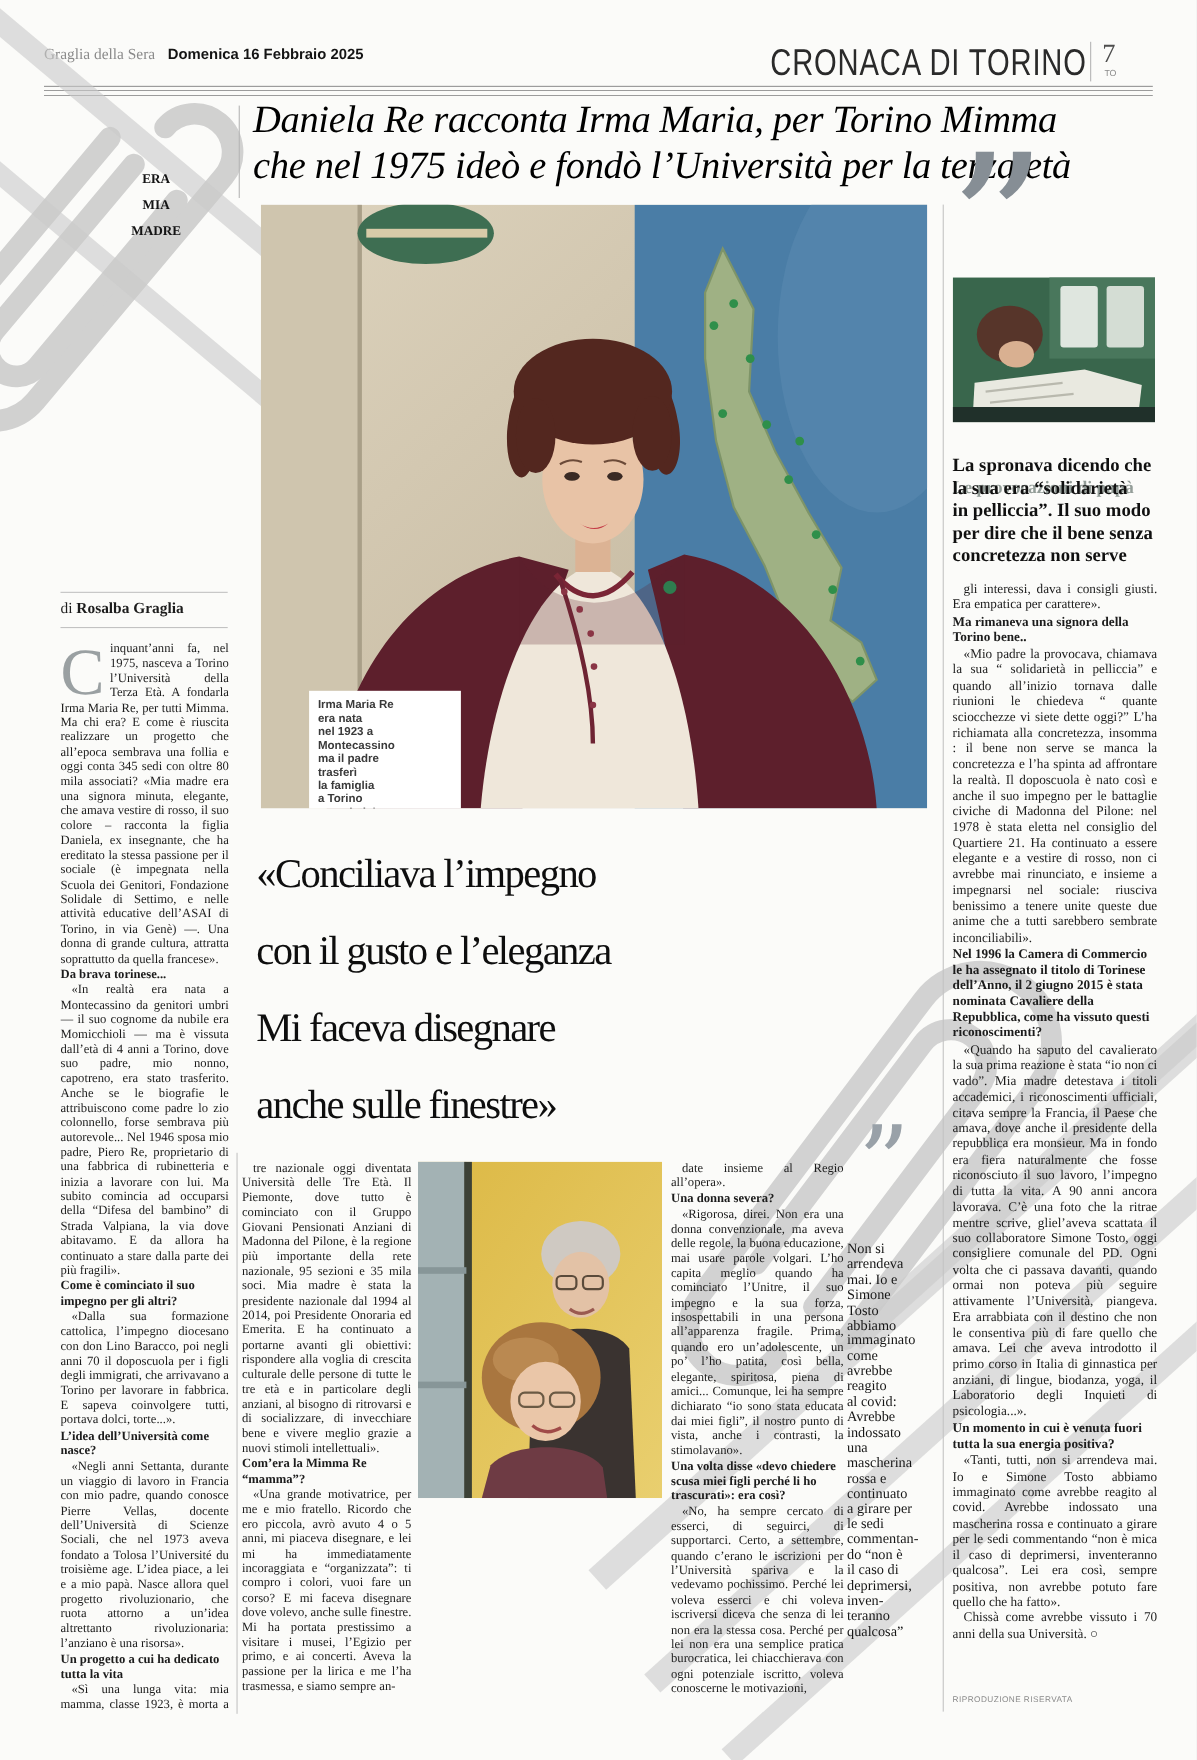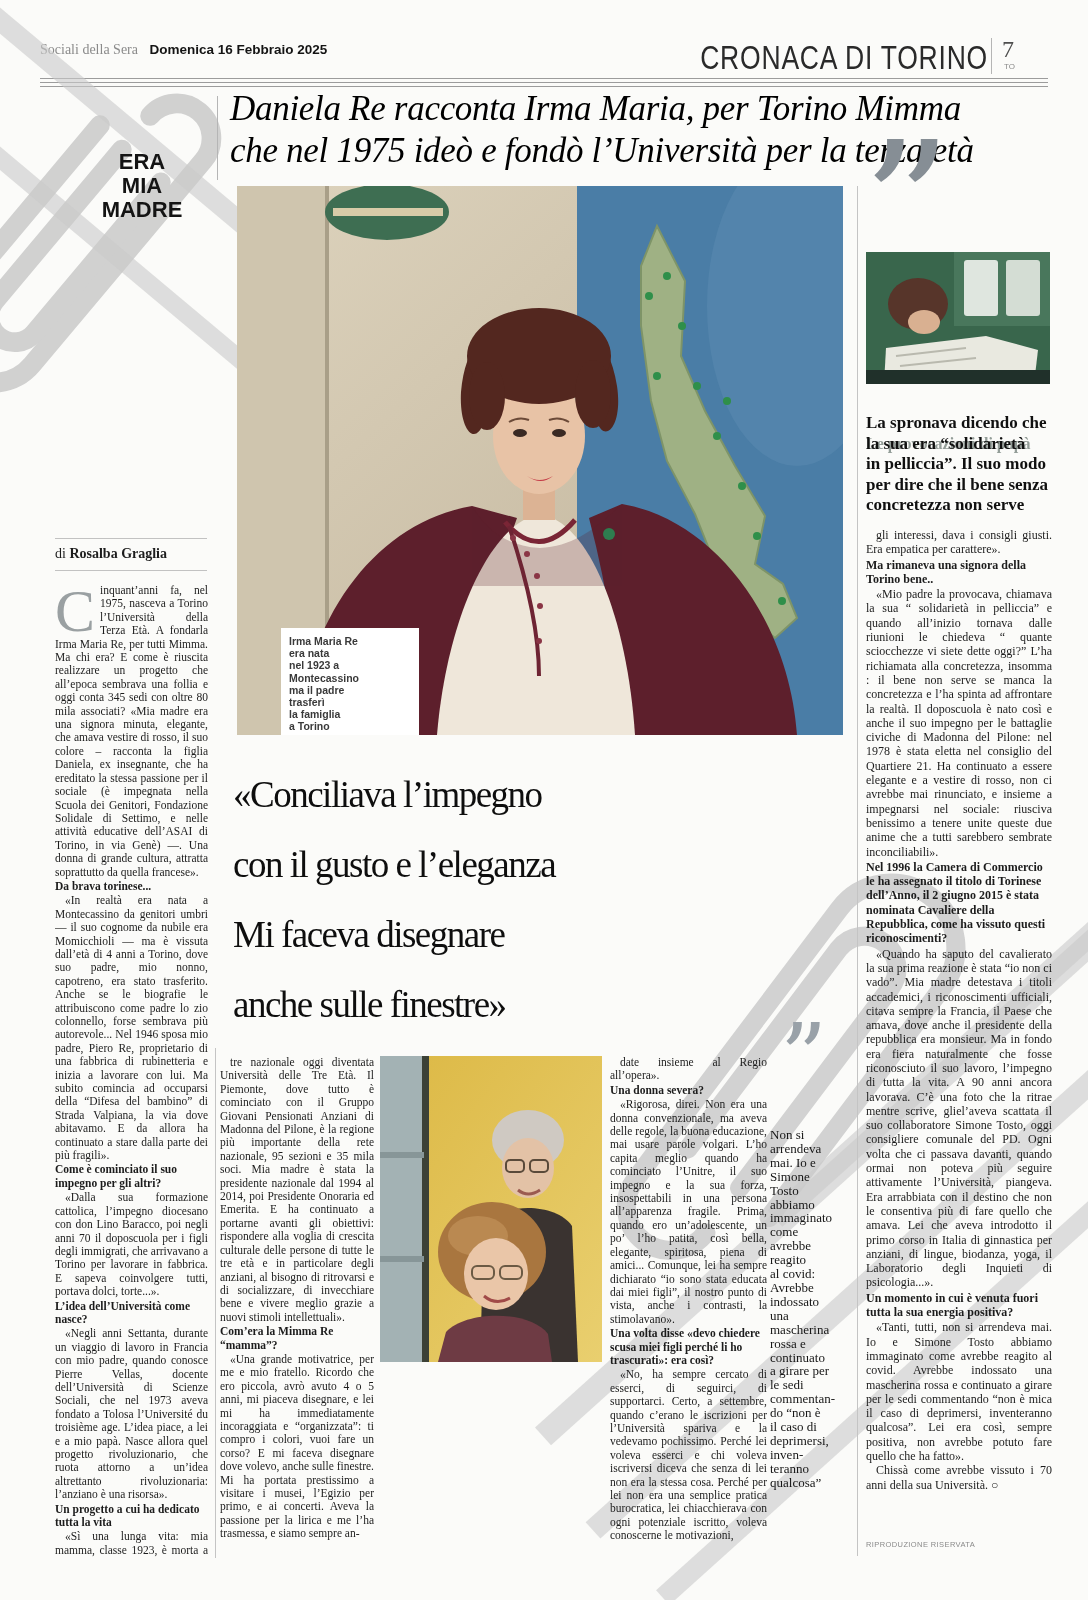--- a/index.html
+++ b/index.html
@@ -20,22 +20,22 @@
   .hdr-divider{left:991px;top:38px;width:1px;height:36px;background:#b5b5b5;}
   .page-num{left:1002px;top:36px;font-size:24px;color:#4e4e4e;font-family:"Liberation Serif",serif;}
   .page-code{left:1004px;top:62px;font-size:8px;color:#8a8a8a;font-family:"Liberation Sans",sans-serif;}
   .triple-rule{left:40px;top:78px;width:1008px;height:11px;
      background:linear-gradient(#9c9c9c 1px,transparent 1px,transparent 4px,#9c9c9c 4px,#9c9c9c 5px,transparent 5px,transparent 8px,#9c9c9c 8px,#9c9c9c 9px,transparent 9px);}
 
   
   .headline-rule{left:217px;top:96px;width:1px;height:84px;background:#b5b5b5;z-index:2;}
   .headline{left:230px;top:88px;width:770px;font-size:35px;line-height:42px;font-weight:500;
             letter-spacing:-.3px;color:#000000;z-index:2;font-style:italic;}
-  .kicker{left:82px;top:150px;width:120px;text-align:center;font-family:Liberation Sans, sans-serif;
-          font-weight:700;font-size:22px;line-height:24px;color:#141414;z-index:2;}
+  .kicker{left:82px;top:150px;width:120px;text-align:center;font-family:Liberation Serif, serif;
+          font-weight:700;font-size:12px;line-height:24px;color:#141414;z-index:2;}
 
   
   .byline-rule{width:152px;height:1px;background:#c2c2c2;z-index:2;}
   .byline{left:55px;top:546px;width:152px;font-size:14px;z-index:2;}
   .byline b{font-weight:700;}
 
   
   .col{position:absolute;font-size:11.5px;line-height:13.4px;text-align:justify;overflow:hidden;z-index:2;}
   .col .para{margin:0;text-indent:10px;}
   .col .para.lead{text-indent:0;}
@@ -96,21 +96,21 @@
       <path d="M50 62 a30 30 0 0 1 60 0 v230 a44 44 0 0 1 -88 0 V96" fill="none" stroke="#c9c9c9" stroke-width="13" stroke-linecap="round"></path>
       <path d="M50 100 v170 a22 22 0 0 0 44 0 V100" fill="none" stroke="#c9c9c9" stroke-width="13" stroke-linecap="round"></path>
     </svg>
   </div>
   <div class="band" style="left:430px;top:1130px;width:880px;height:24px;transform:rotate(-42deg);"></div>
   <div class="band" style="left:480px;top:1225px;width:880px;height:22px;transform:rotate(-42deg);"></div>
   <div class="band" style="left:560px;top:1320px;width:800px;height:20px;transform:rotate(-42deg);"></div>
   <div class="band" style="left:680px;top:960px;width:740px;height:22px;transform:rotate(-42deg);"></div>
 
   <div class="abs masthead">
-    <span>Sociali della Sera</span>
+    <span>Graglia della Sera</span>
     <span class="edition-date" style="margin-left:8px;margin-top:12px;">Domenica 16 Febbraio 2025</span>
   </div>
   <div class="abs section-title">CRONACA DI TORINO</div>
   <div class="abs hdr-divider"></div>
   <div class="abs page-num">7</div>
   <div class="abs page-code">TO</div>
   <div class="abs triple-rule"></div>
 
   <div class="abs kicker preline">ERA
 MIA

